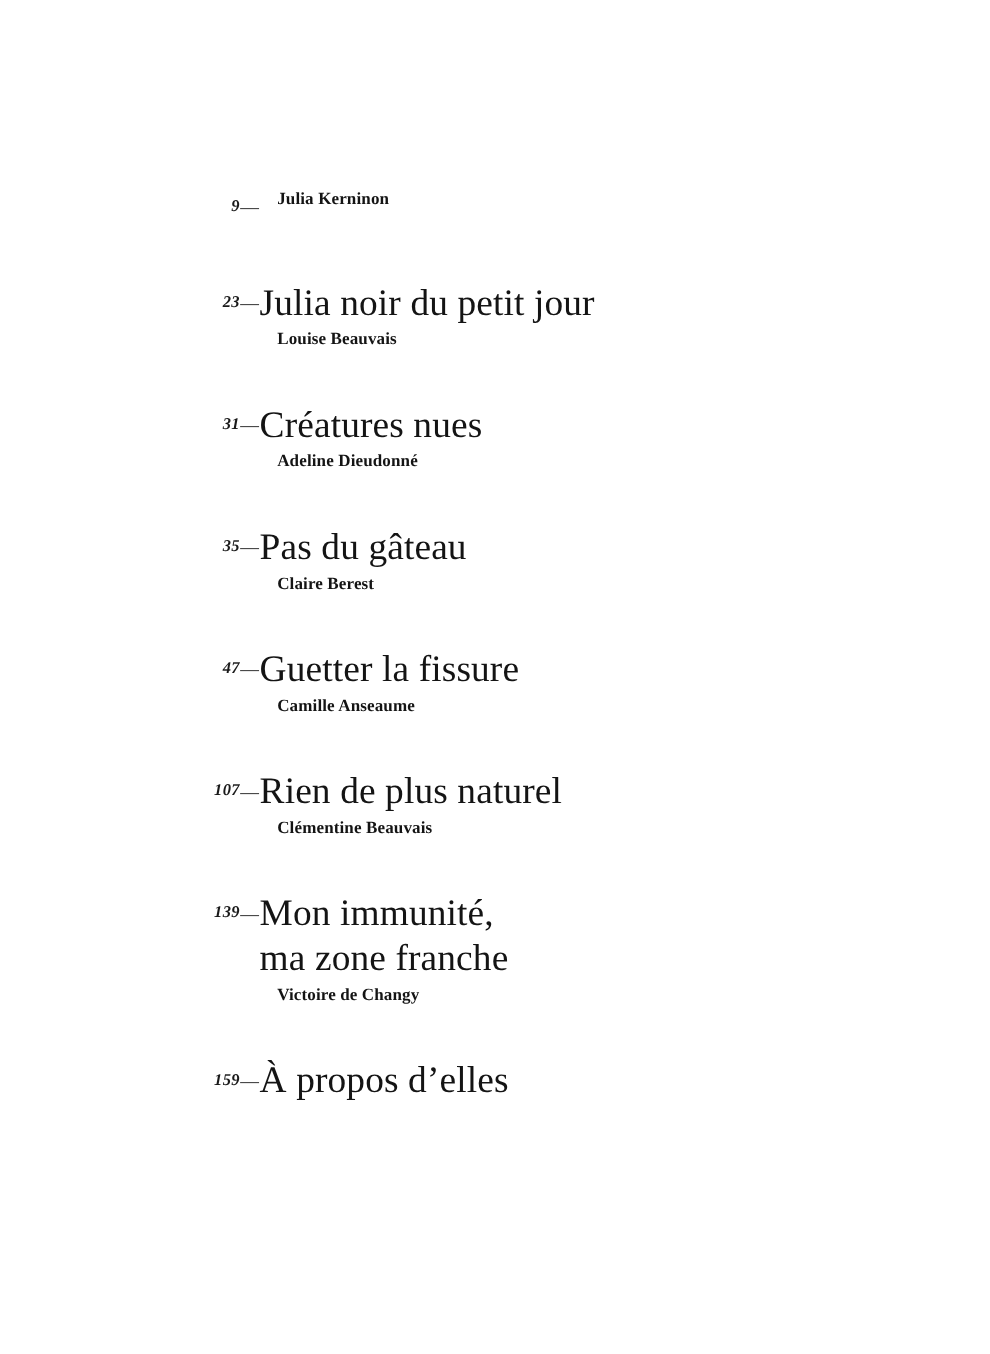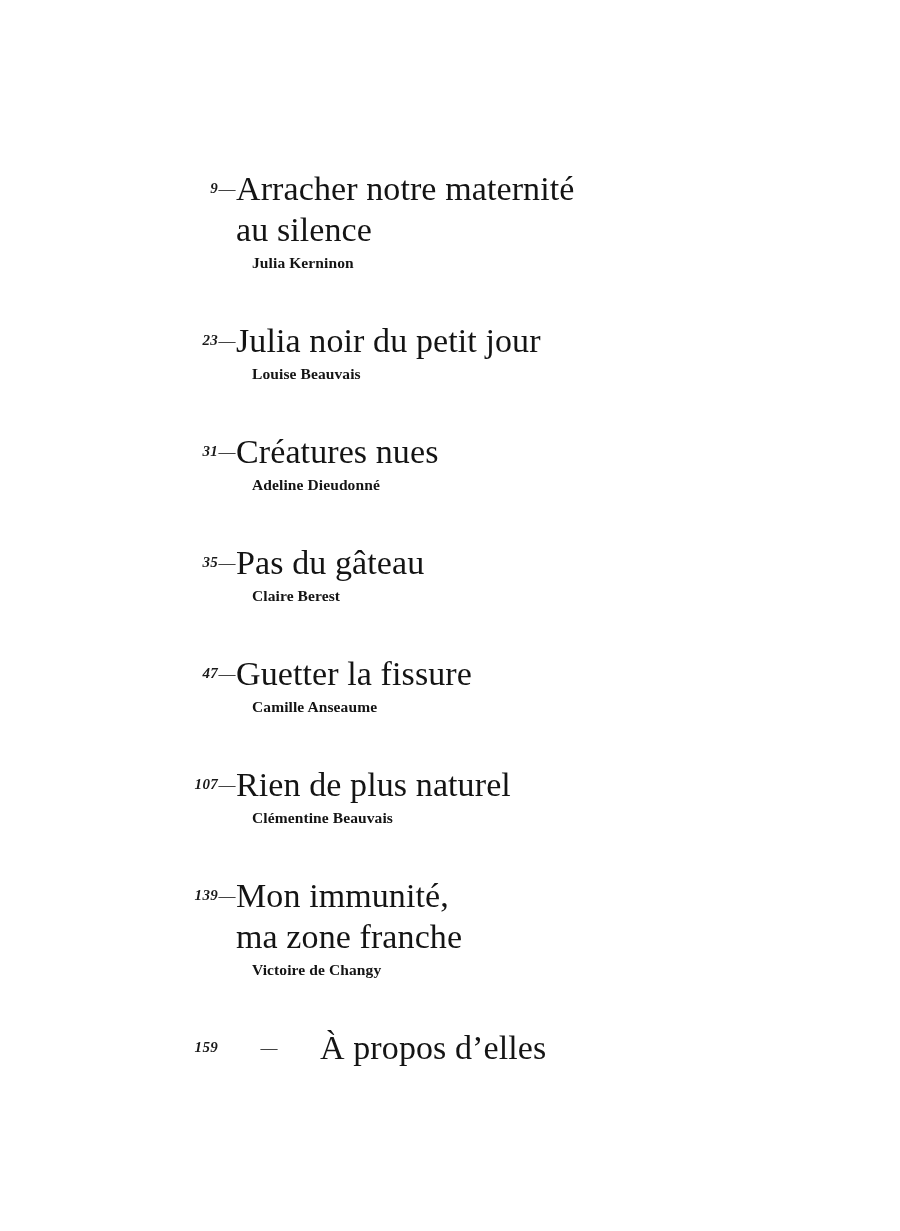--- a/index.html
+++ b/index.html
@@ -32,21 +32,20 @@
     width: 900px;
   }
 
   .toc-entry {
     display: flex;
     align-items: flex-start;
     margin-bottom: 46px;
   }
   .toc-entry:last-child {
     margin-bottom: 0;
-    gap: 42px;
   }
 
   
   .entry-num-col {
     width: 218px;
     flex: 0 0 218px;
     text-align: right;
     box-sizing: border-box;
     padding-right: 0;
   }
@@ -104,22 +103,20 @@
 
 <div class="page">
   <div class="toc">
 
     <div class="toc-entry">
       <div class="entry-num-col">
         <span class="entry-num">9</span>
       </div>
       <div class="entry-dash">—</div>
       <div class="entry-body">
-        <div class="entry-title">Arracher notre maternité
-au silence</div>
         <div class="entry-author">Julia Kerninon</div>
       </div>
     </div>
 
     <div class="toc-entry">
       <div class="entry-num-col">
         <span class="entry-num">23</span>
       </div>
       <div class="entry-dash">—</div>
       <div class="entry-body">

